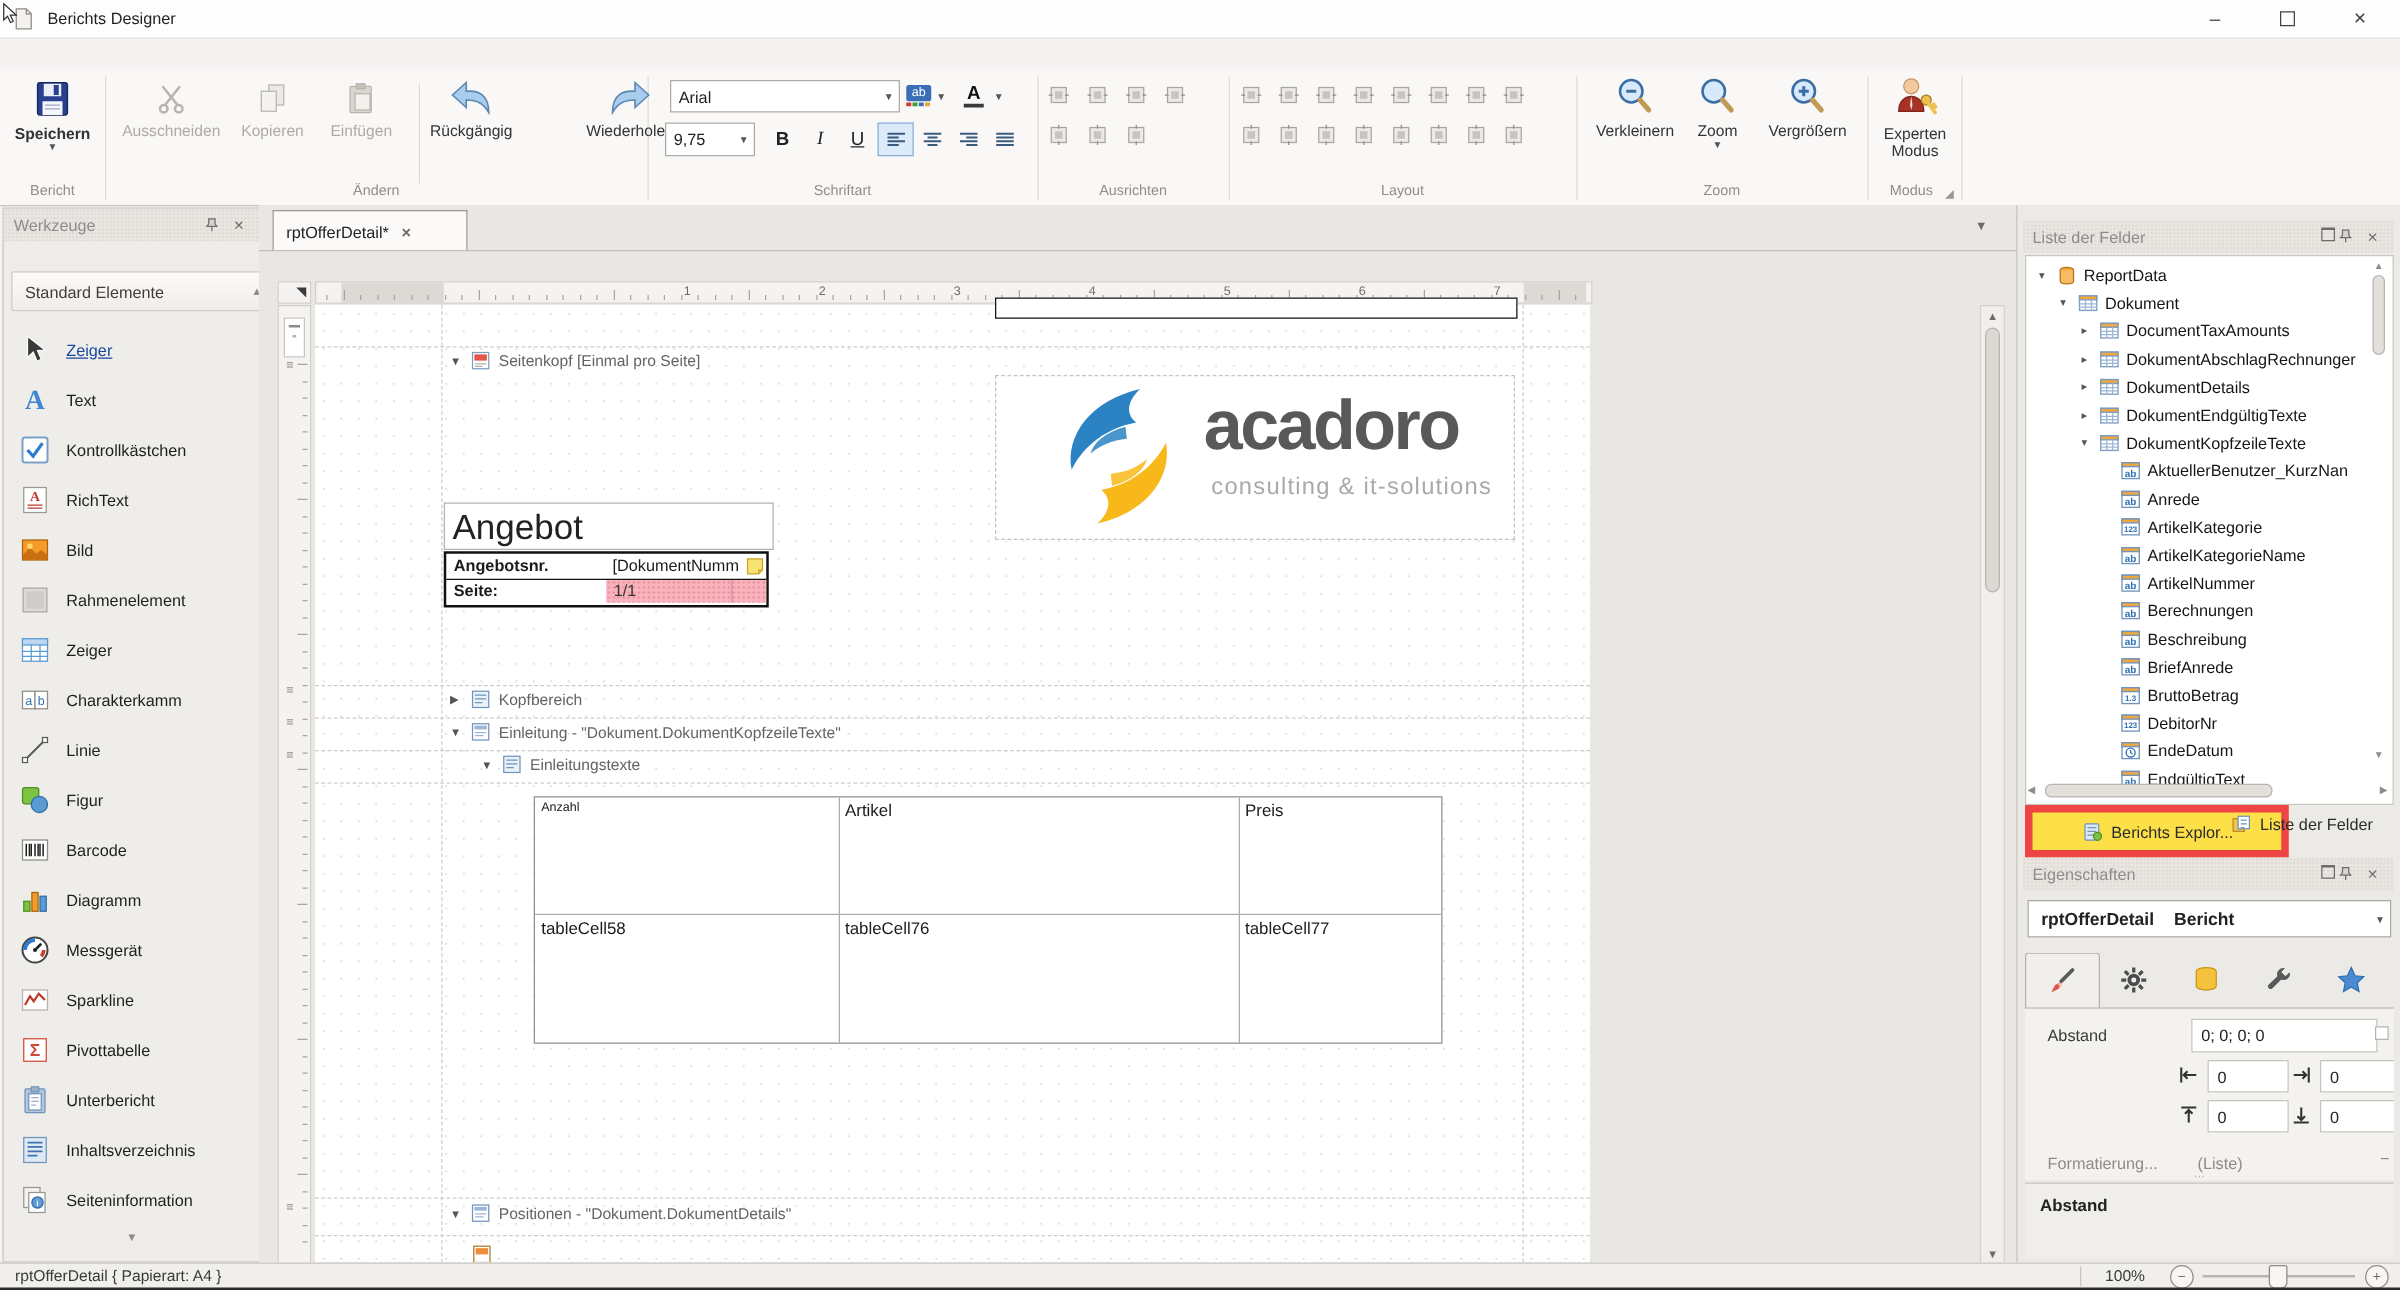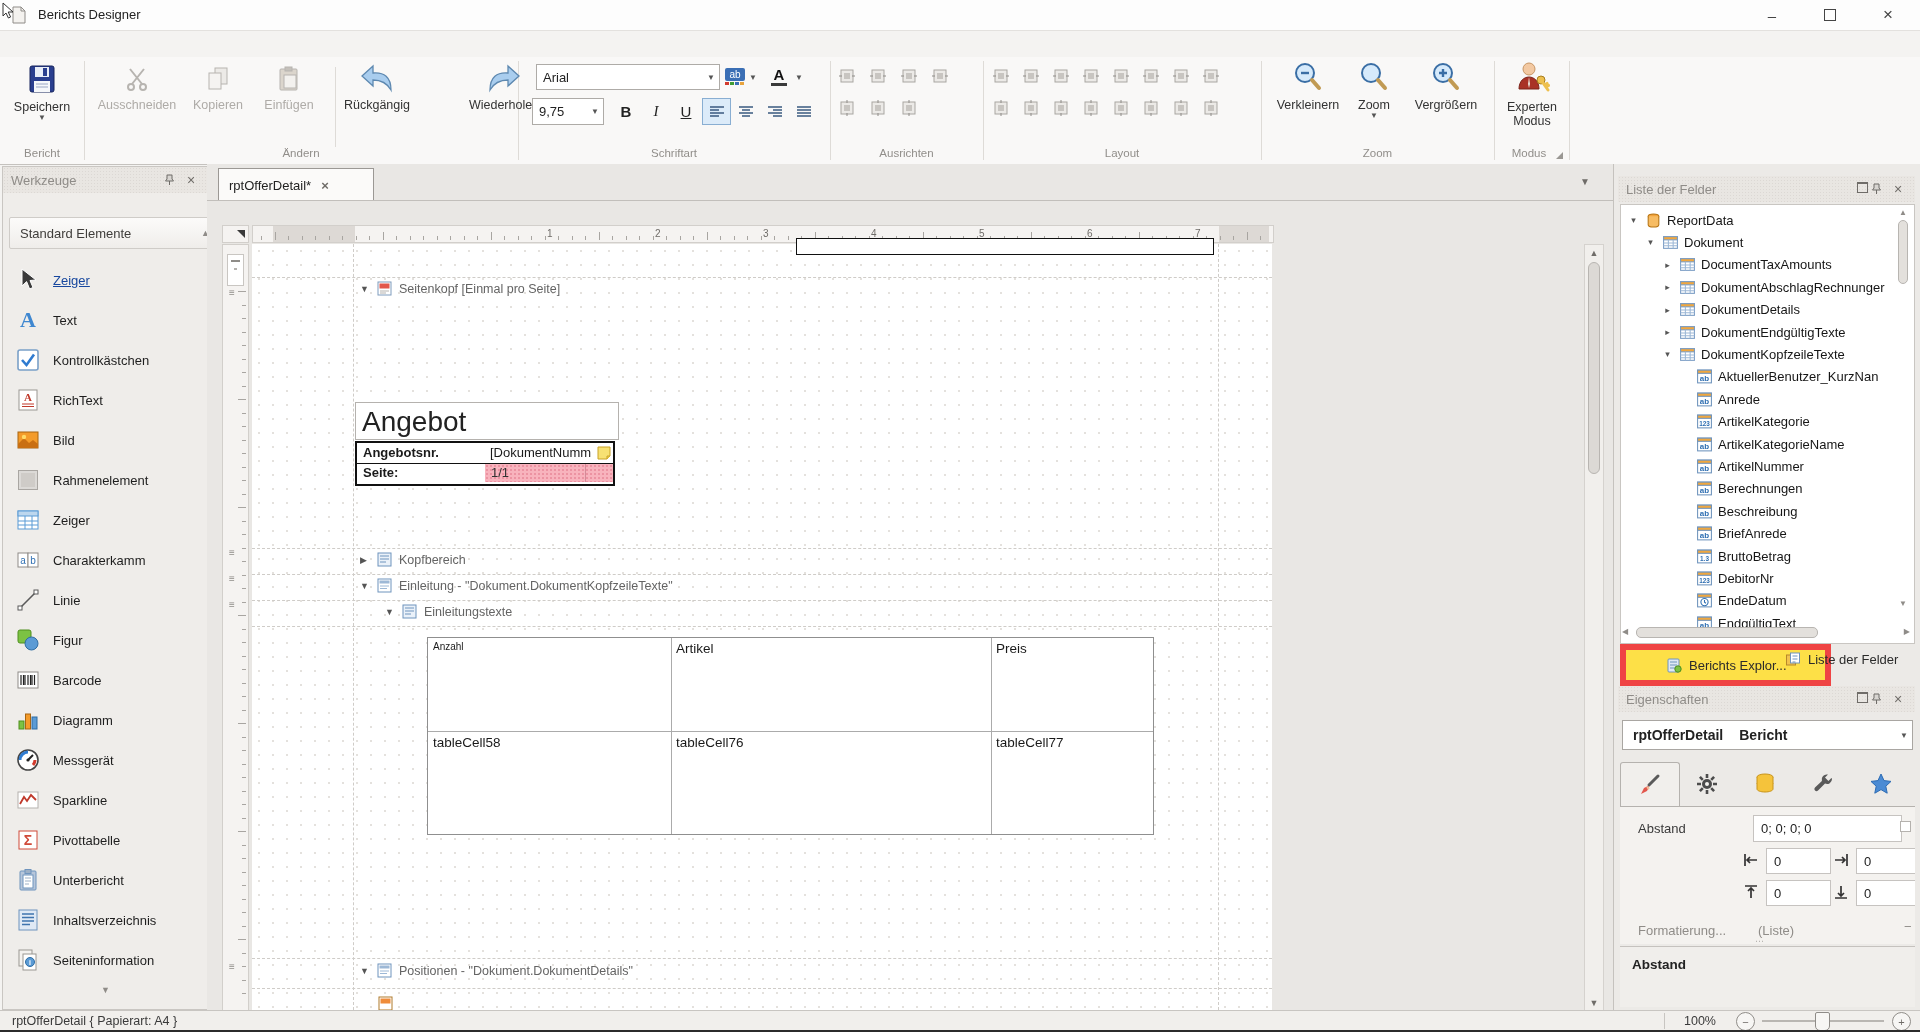--- a/index.html
+++ b/index.html
@@ -109,21 +109,21 @@
 
   <div class="abs" id="ribbon">
     <div class="abs gsep" style="left:84px;"></div>
       <div class="abs gsep" style="left:518px;"></div>
     <div class="abs gsep" style="left:830px;"></div>
       <div class="abs gsep" style="left:983px;"></div>
     <div class="abs gsep" style="left:1261px;"></div>
       <div class="abs gsep" style="left:1494px;"></div>
     <div class="abs gsep" style="left:1569px;"></div>
 
-    <div class="abs bigbtn" style="left:6px;width:72px;">
+    <div class="abs bigbtn" style="left:6px;width:72px;font-weight:bold;">
       <span style="display:inline-block;margin-top:4px;">
         <svg width="32" height="32" viewBox="0 0 32 32">
             <rect x="4" y="3" width="24" height="26" rx="2" fill="#2a3f8f" stroke="#16245c"></rect>
             <rect x="9" y="4" width="14" height="10" fill="#e9eef8"></rect>
             <rect x="17" y="5" width="4" height="8" fill="#2a3f8f"></rect>
             <rect x="8" y="18" width="16" height="11" fill="#f5f7fa"></rect>
             <path d="M10 21h12M10 24h12" stroke="#9aa6c4"></path>
           </svg>
       </span>
       <div class="lbl">Speichern</div>
@@ -827,20 +827,32 @@
           </span>
         <span>Positionen - "Dokument.DokumentDetails"</span>
       </div>
       <div class="abs" style="left:126px;top:752px;width:15px;height:14px;overflow:hidden;">
         <svg width="15" height="15" viewBox="0 0 15 15">
             <rect x="1" y="1" width="13" height="13" fill="#fff" stroke="#b07a2a"></rect>
             <rect x="2.5" y="2.5" width="10" height="5" fill="#ef8c3a"></rect>
           </svg>
       </div>
 
+      <div class="abs" style="left:544px;top:56px;width:414px;height:130px;border:1px dashed #c5c2be;background:#fff;">
+        <span class="abs" style="left:44px;top:8px;">
+          <svg width="108" height="112" viewBox="0 0 100 104">
+            <path d="M66 2 C30 10 10 36 15 62 C24 44 41 31 63 27 C53 19 59 8 66 2 Z" fill="#2c83c4"></path>
+            <path d="M55 30 C40 34 31 42 29 50 C36 44 45 40 56 39 Z" fill="#2c83c4" opacity="0.85"></path>
+            <path d="M34 102 C70 94 90 68 85 42 C76 60 59 73 37 77 C47 85 41 96 34 102 Z" fill="#f8b819"></path>
+            <path d="M45 74 C60 70 69 62 71 54 C64 60 55 64 44 65 Z" fill="#f8b819" opacity="0.85"></path>
+          </svg>
+        </span>
+        <span class="abs" style="left:166px;top:6px;font-size:56px;font-weight:bold;color:#58595b;letter-spacing:-2px;">acadoro</span>
+        <span class="abs" style="left:172px;top:78px;font-size:19px;color:#a7a9ac;letter-spacing:1px;">consulting &amp; it-solutions</span>
+      </div>
 
       <div class="abs" style="left:103px;top:158px;width:256px;height:36px;border:1px solid #b5b2ae;background:#fff;font-size:28px;color:#222;padding-left:6px;line-height:38px;">Angebot</div>
 
       <div class="abs" style="left:103px;top:197px;width:256px;height:41px;border:2px solid #111;background:#fff;">
         <div class="abs" style="left:0;top:20px;width:256px;height:1px;background:#111;"></div>
         <div class="abs" style="left:6px;top:2px;font-weight:bold;">Angebotsnr.</div>
         <div class="abs" style="left:133px;top:2px;width:108px;overflow:hidden;white-space:nowrap;">[DokumentNumm</div>
         <div class="abs" style="left:240px;top:3px;">
           <svg width="14" height="14" viewBox="0 0 14 14">
               <path d="M1 1h12v9l-3 3H1z" fill="#f7e173" stroke="#c9a227"></path>

